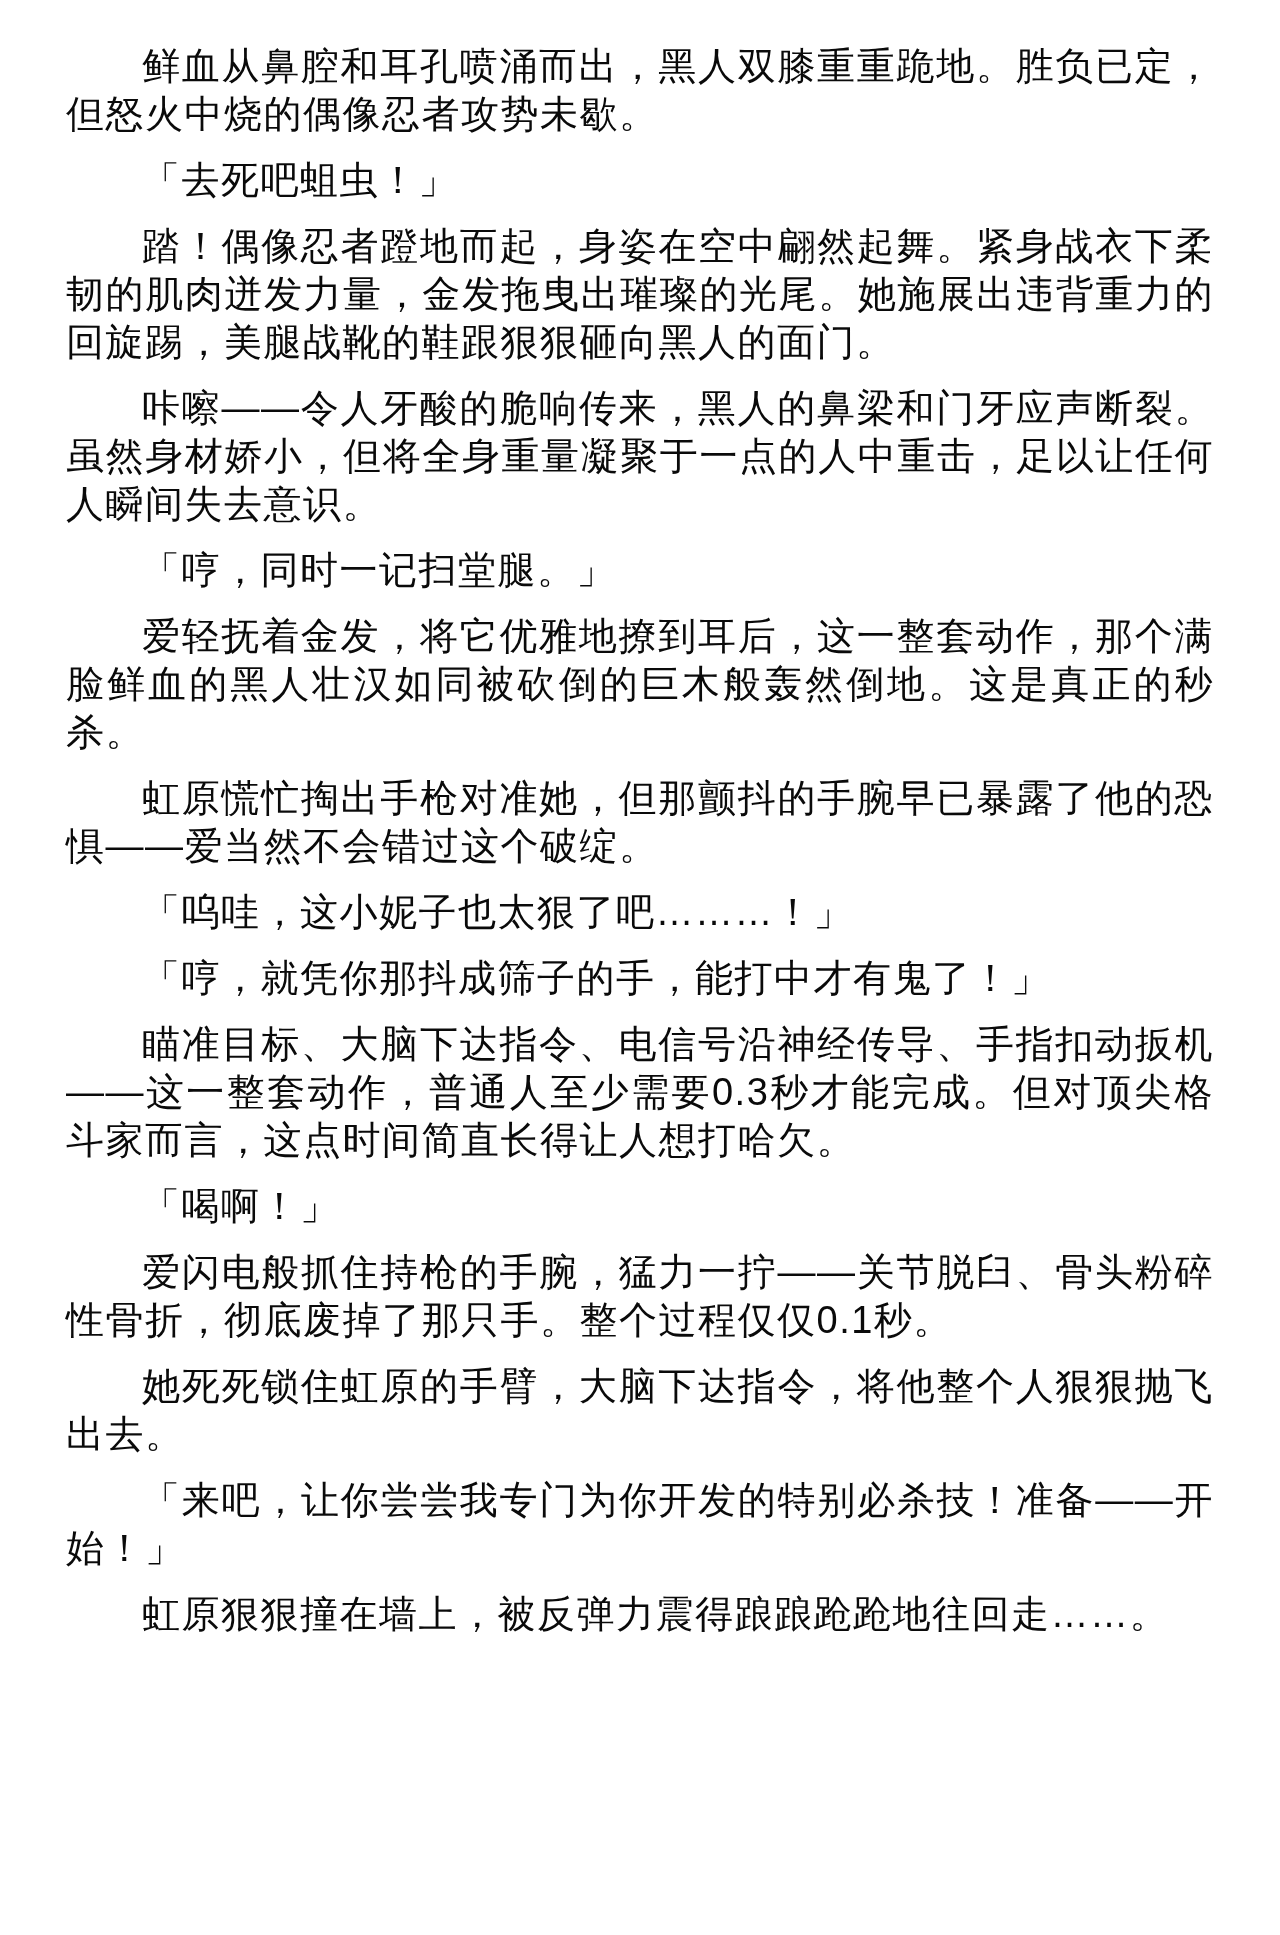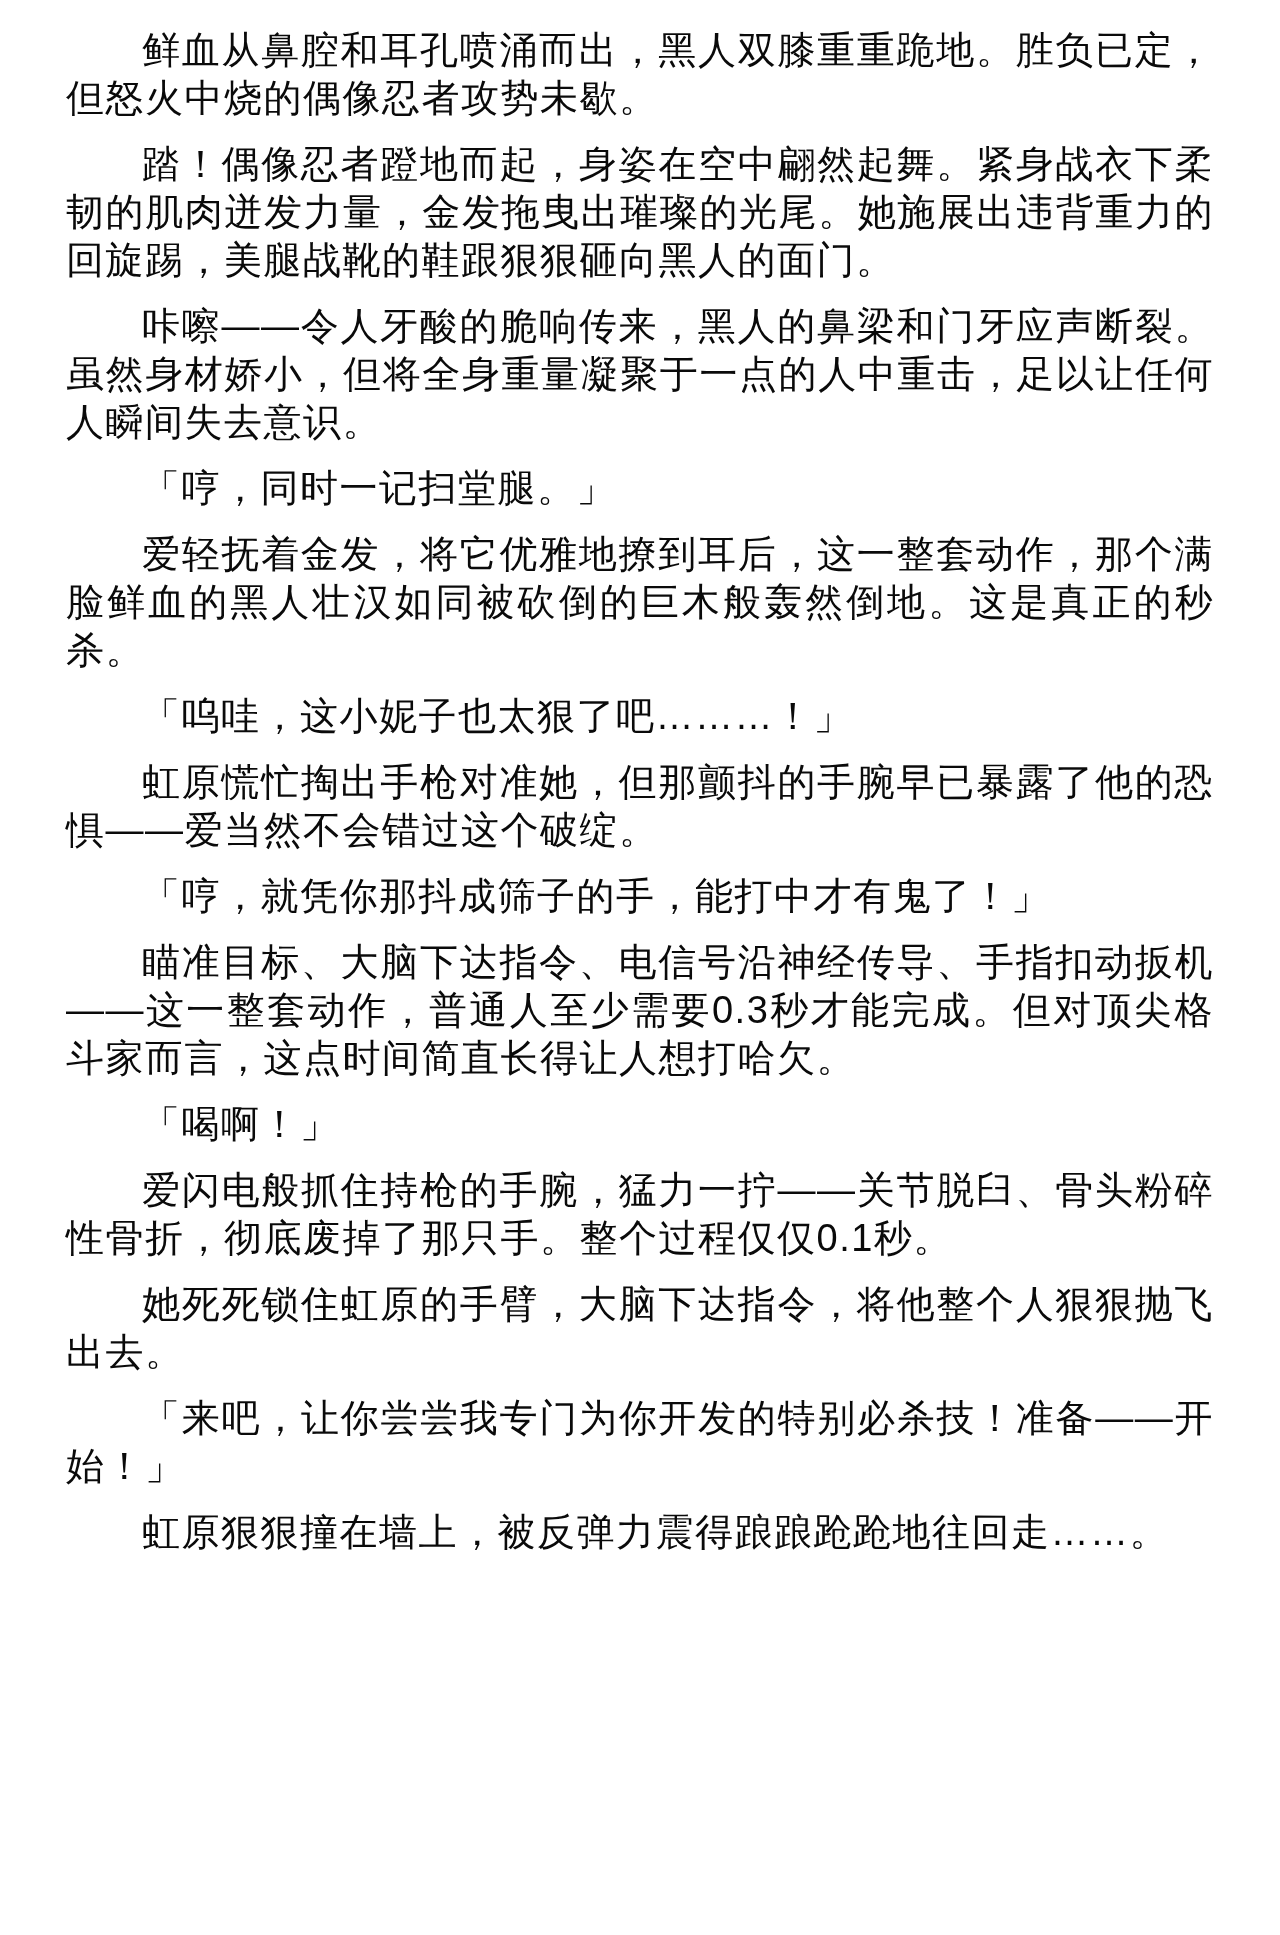--- a/index.html
+++ b/index.html
@@ -5,21 +5,21 @@
   html, body {
     margin: 0;
     padding: 0;
     background: #ffffff;
   }
   .page {
     width: 1280px;
     height: 1672px;
     background: #ffffff;
     box-sizing: border-box;
-    padding: 26px 66px 0 66px;
+    padding: 42px 66px 0 66px;
     overflow: hidden;
   }
   .text-body {
     font-family: "Liberation Sans", "DejaVu Sans", sans-serif;
     font-size: 38px;
     line-height: 48px;
     color: #0a0a0a;
     letter-spacing: 1.5px;
   }
   .text-body p {
@@ -29,26 +29,27 @@
     text-justify: inter-ideograph;
     word-break: break-all;
   }
 </style>
 </head>
 <body>
 
 <div class="page">
   <div class="text-body">
     <p>鲜血从鼻腔和耳孔喷涌而出，黑人双膝重重跪地。胜负已定，但怒火中烧的偶像忍者攻势未歇。</p>
+    <p>「去死吧蛆虫！」</p>
     <p>踏！偶像忍者蹬地而起，身姿在空中翩然起舞。紧身战衣下柔韧的肌肉迸发力量，金发拖曳出璀璨的光尾。她施展出违背重力的回旋踢，美腿战靴的鞋跟狠狠砸向黑人的面门。</p>
     <p>咔嚓——令人牙酸的脆响传来，黑人的鼻梁和门牙应声断裂。虽然身材娇小，但将全身重量凝聚于一点的人中重击，足以让任何人瞬间失去意识。</p>
     <p>「哼，同时一记扫堂腿。」</p>
     <p>爱轻抚着金发，将它优雅地撩到耳后，这一整套动作，那个满脸鲜血的黑人壮汉如同被砍倒的巨木般轰然倒地。这是真正的秒杀。</p>
+    <p>虹原慌忙掏出手枪对准她，但那颤抖的手腕早已暴露了他的恐惧——爱当然不会错过这个破绽。</p>
     <p>「呜哇，这小妮子也太狠了吧………！」</p>
-    <p>虹原慌忙掏出手枪对准她，但那颤抖的手腕早已暴露了他的恐惧——爱当然不会错过这个破绽。</p>
     <p>「哼，就凭你那抖成筛子的手，能打中才有鬼了！」</p>
     <p>瞄准目标、大脑下达指令、电信号沿神经传导、手指扣动扳机——这一整套动作，普通人至少需要0.3秒才能完成。但对顶尖格斗家而言，这点时间简直长得让人想打哈欠。</p>
     <p>「喝啊！」</p>
     <p>爱闪电般抓住持枪的手腕，猛力一拧——关节脱臼、骨头粉碎性骨折，彻底废掉了那只手。整个过程仅仅0.1秒。</p>
     <p>她死死锁住虹原的手臂，大脑下达指令，将他整个人狠狠抛飞出去。</p>
     <p>「来吧，让你尝尝我专门为你开发的特别必杀技！准备——开始！」</p>
     <p>虹原狠狠撞在墙上，被反弹力震得踉踉跄跄地往回走……。</p>
   </div>
 </div>
 

